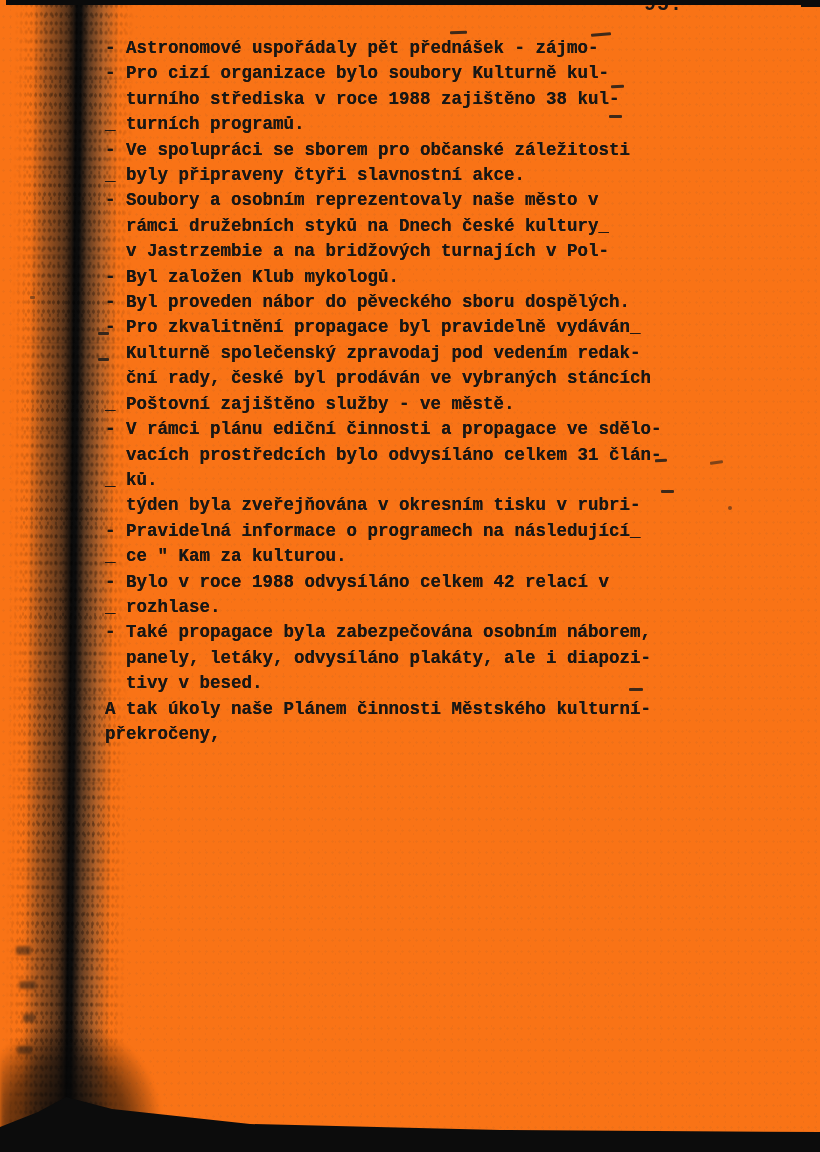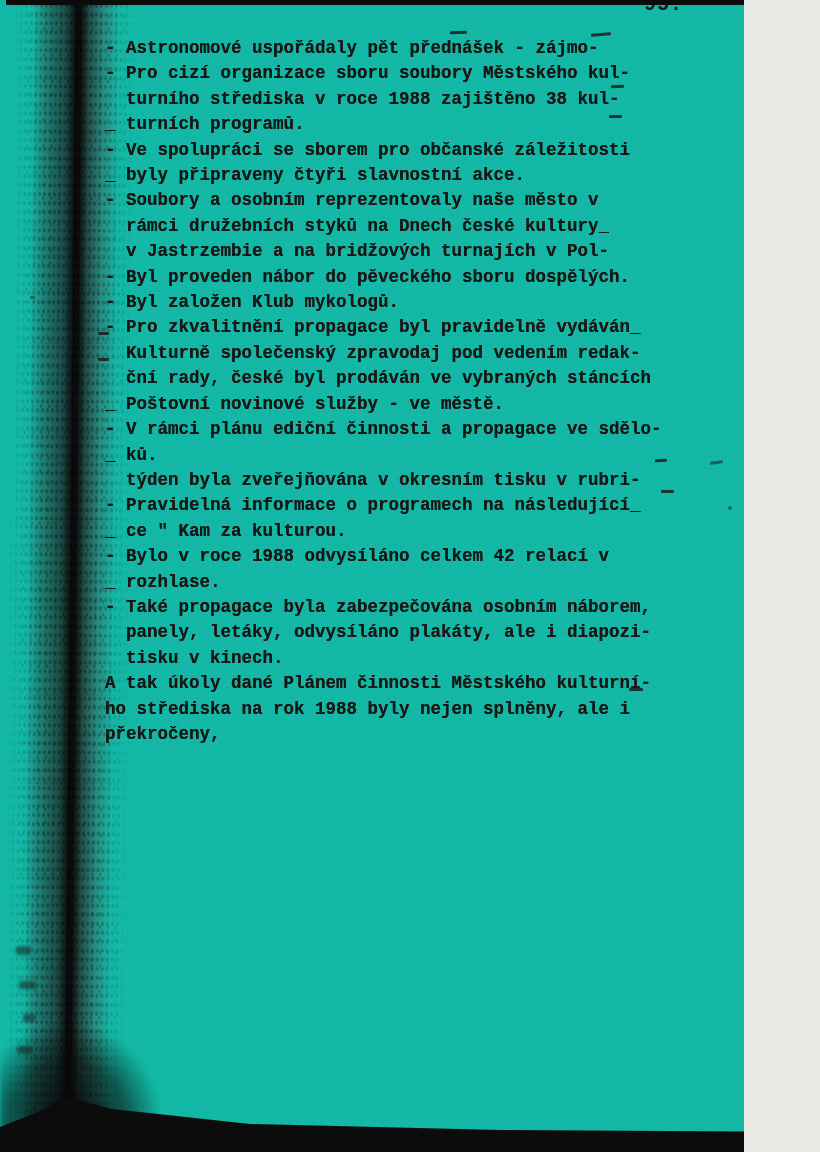--- a/index.html
+++ b/index.html
@@ -1,19 +1,19 @@
 <!DOCTYPE html>
 <html><head>
 <meta charset="utf-8">
 <style>
   html,body{margin:0;padding:0;background:#e9e9e6;}
   .page{
     position:relative;
-    width:744px;height:1152px;
-    background:#14b8a6;
+    width:820px;height:1152px;
+    background:#f97316;
     overflow:hidden;
     font-family:"Liberation Mono","DejaVu Sans Mono",monospace;
   }
   .grain{
     position:absolute;inset:0;z-index:1;pointer-events:none;
     background-image:
       radial-gradient(rgba(60,60,60,0.055) 1px, transparent 1.2px),
       radial-gradient(rgba(60,60,60,0.04) 1px, transparent 1.2px);
     background-size:7px 11px, 13px 8px;
     background-position:0 0, 4px 6px;
@@ -82,46 +82,46 @@
 
   <div class="binding"></div>
   <div class="binding-grain"></div>
 
   <div class="page-number">95.</div>
   <div class="top-edge"></div>
   <div class="corner-dash"></div>
 
   <div class="doc">
       <div class="line">- Astronomové uspořádaly pět přednášek - zájmo-</div>
-      <div class="line">- Pro cizí organizace sboru soubory Městského kul-</div>
+      <div class="line">- Pro cizí organizace bylo soubory Kulturně kul-</div>
       <div class="line">  turního střediska v roce 1988 zajištěno 38 kul-</div>
       <div class="line">_ turních programů.</div>
       <div class="line">- Ve spolupráci se sborem pro občanské záležitosti</div>
       <div class="line">_ byly připraveny čtyři slavnostní akce.</div>
       <div class="line">- Soubory a osobním reprezentovaly naše město v</div>
       <div class="line">  rámci družebních styků na Dnech české kultury_</div>
       <div class="line">  v Jastrzembie a na bridžových turnajích v Pol-</div>
+      <div class="line">- Byl založen Klub mykologů.</div>
       <div class="line">- Byl proveden nábor do pěveckého sboru dospělých.</div>
-      <div class="line">- Byl založen Klub mykologů.</div>
       <div class="line">- Pro zkvalitnění propagace byl pravidelně vydáván_</div>
       <div class="line">  Kulturně společenský zpravodaj pod vedením redak-</div>
       <div class="line">  ční rady, české byl prodáván ve vybraných stáncích</div>
-      <div class="line">_ Poštovní novinové služby - ve městě.</div>
+      <div class="line">_ Poštovní zajištěno služby - ve městě.</div>
       <div class="line">- V rámci plánu ediční činnosti a propagace ve sdělo-</div>
+      <div class="line">  vacích prostředcích bylo odvysíláno celkem 31 člán-</div>
       <div class="line">_ ků.</div>
       <div class="line">  týden byla zveřejňována v okresním tisku v rubri-</div>
       <div class="line">- Pravidelná informace o programech na následující_</div>
       <div class="line">_ ce " Kam za kulturou.</div>
       <div class="line">- Bylo v roce 1988 odvysíláno celkem 42 relací v</div>
       <div class="line">_ rozhlase.</div>
       <div class="line">- Také propagace byla zabezpečována osobním náborem,</div>
       <div class="line">  panely, letáky, odvysíláno plakáty, ale i diapozi-</div>
-      <div class="line">  tisku v kinech.</div>
-      <div class="line">A tak úkoly dané Plánem činnosti Městského kulturní-</div>
-      <div class="line">ho střediska na rok 1988 byly nejen splněny, ale i</div>
+      <div class="line">  tivy v besed.</div>
+      <div class="line">A tak úkoly naše Plánem činnosti Městského kulturní-</div>
       <div class="line">překročeny,</div>
     </div>
 
   <i class="mark" style="left:450px;top:31px;width:17px;height:3px;transform:rotate(-2deg);"></i>
   <i class="mark" style="left:591px;top:33px;width:20px;height:3px;transform:rotate(-5deg);"></i>
   <i class="mark" style="left:611px;top:85px;width:13px;height:3px;transform:rotate(-3deg);"></i>
   <i class="mark" style="left:609px;top:115px;width:13px;height:3px;"></i>
   <i class="mark" style="left:98px;top:332px;width:11px;height:3px;"></i>
   <i class="mark" style="left:98px;top:358px;width:11px;height:3px;"></i>
   <i class="mark" style="left:655px;top:459px;width:12px;height:3px;transform:rotate(-4deg);"></i>

